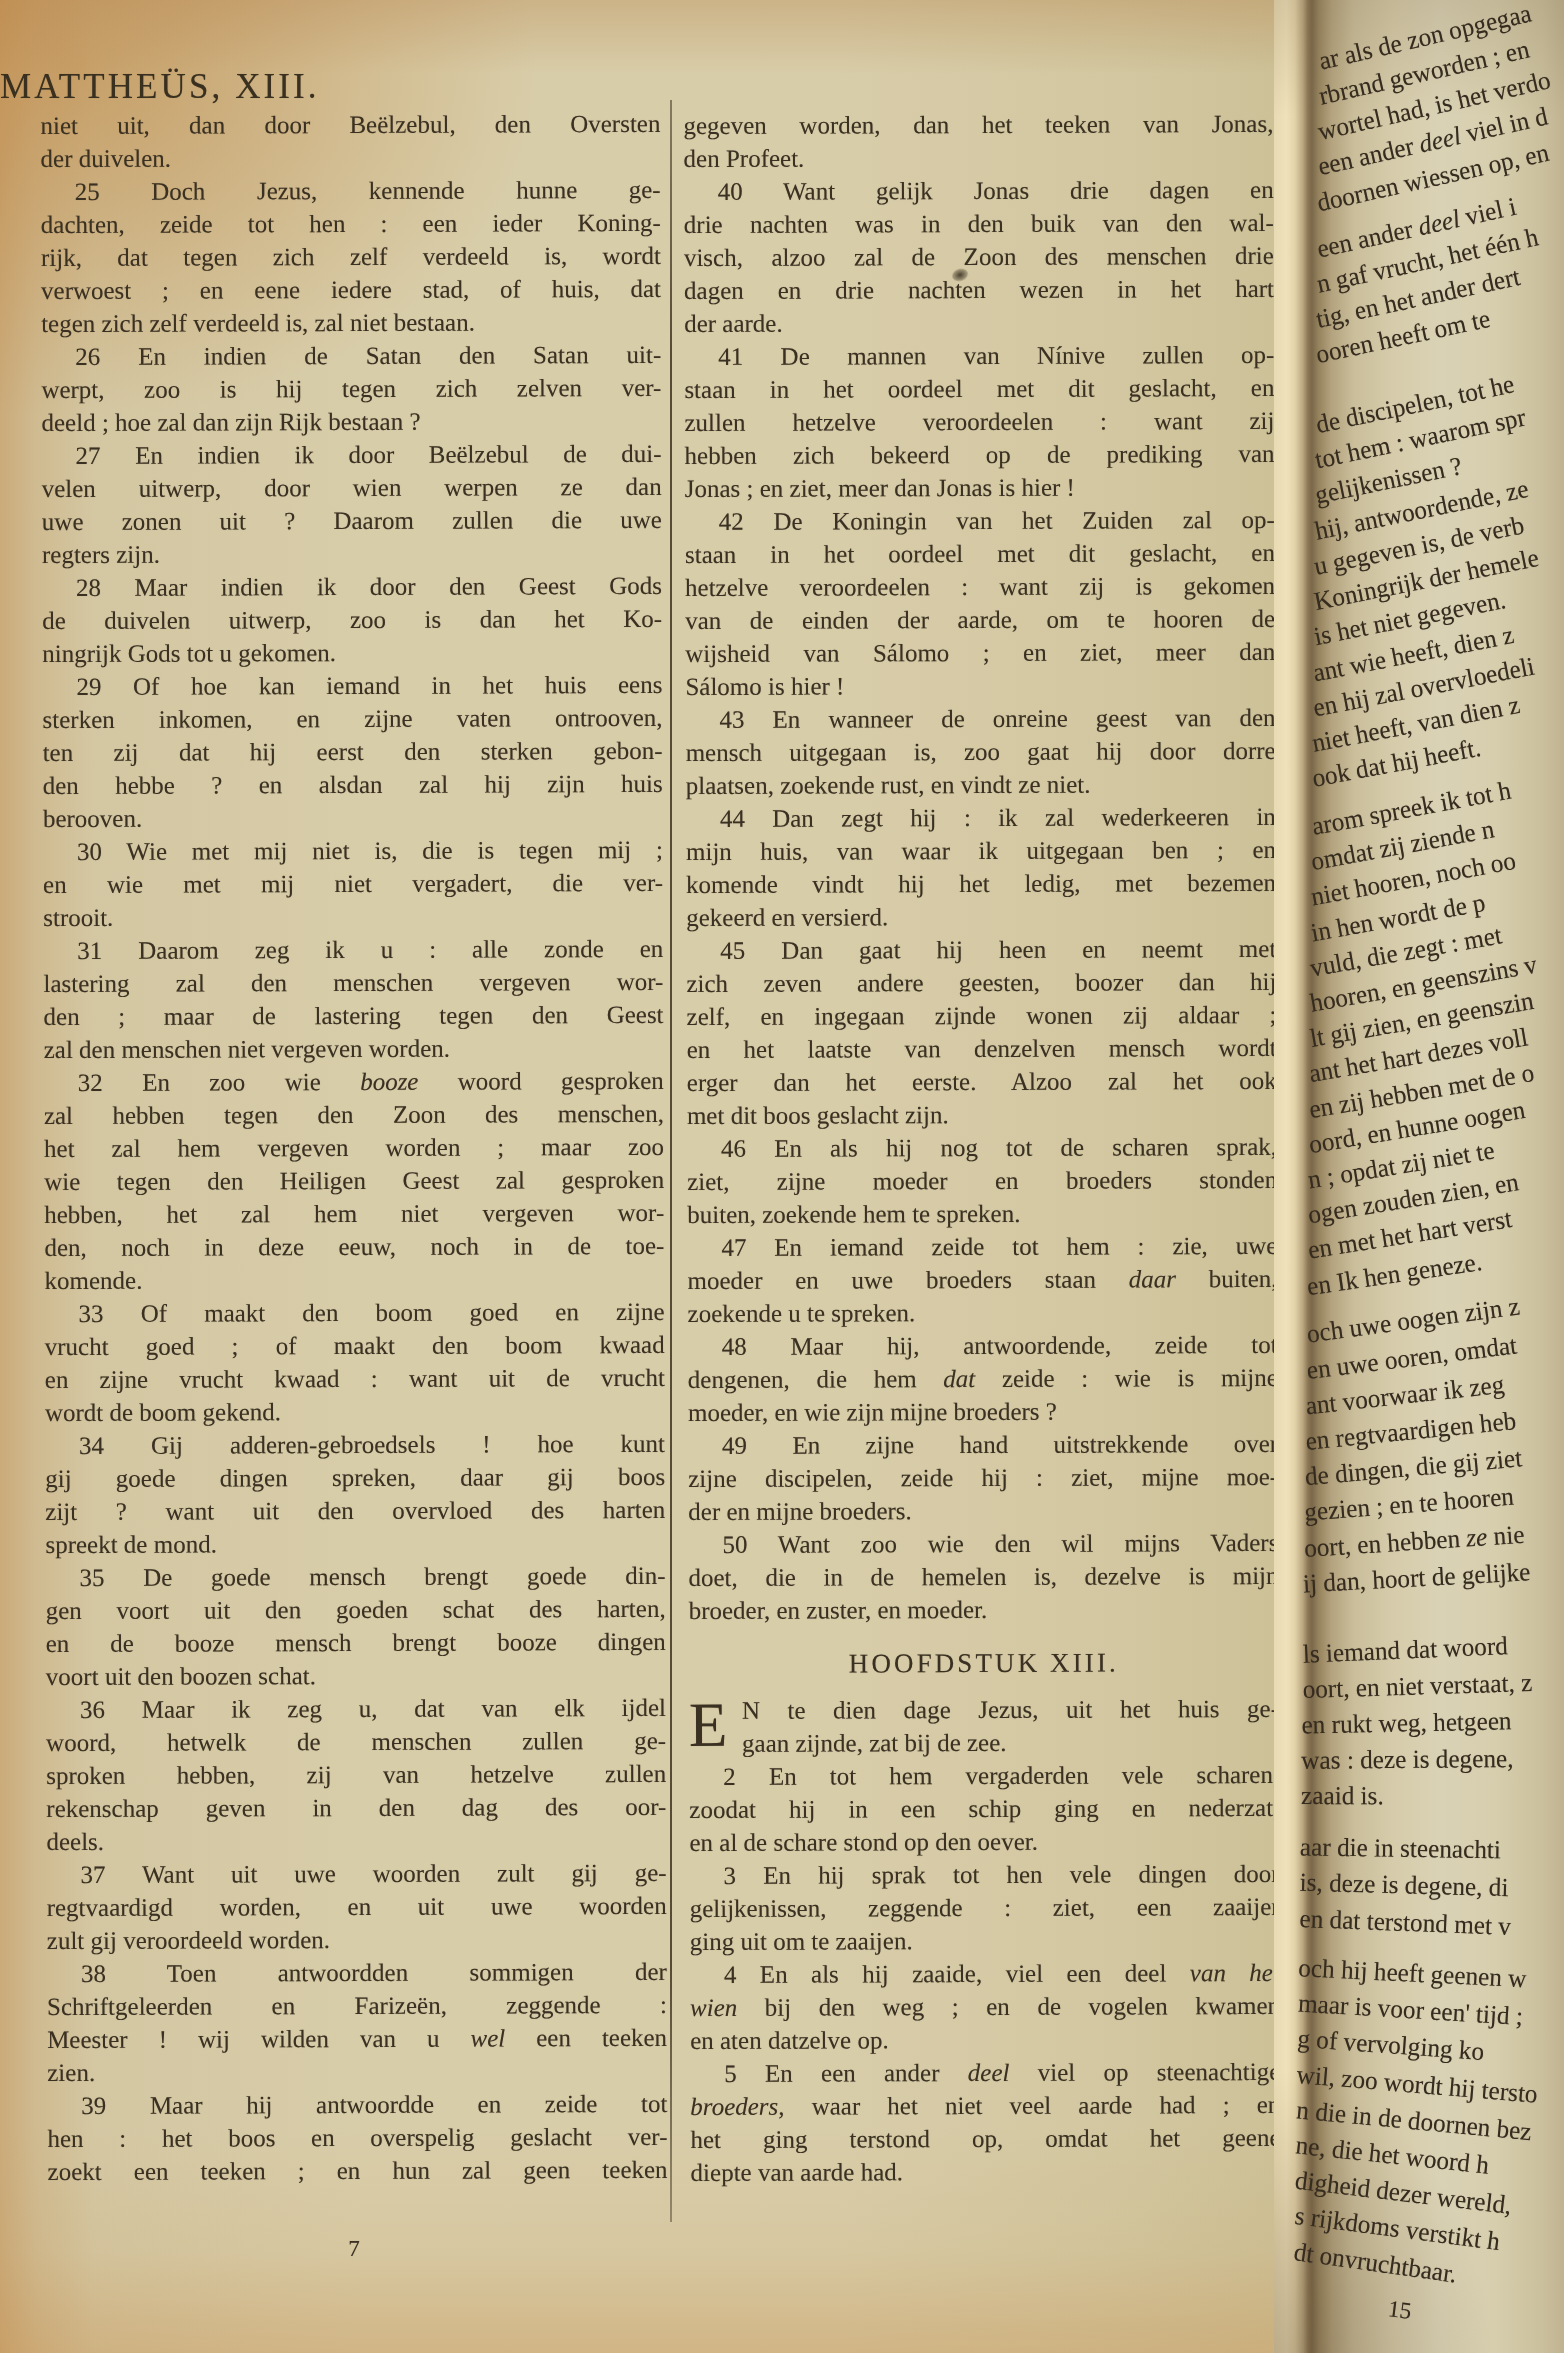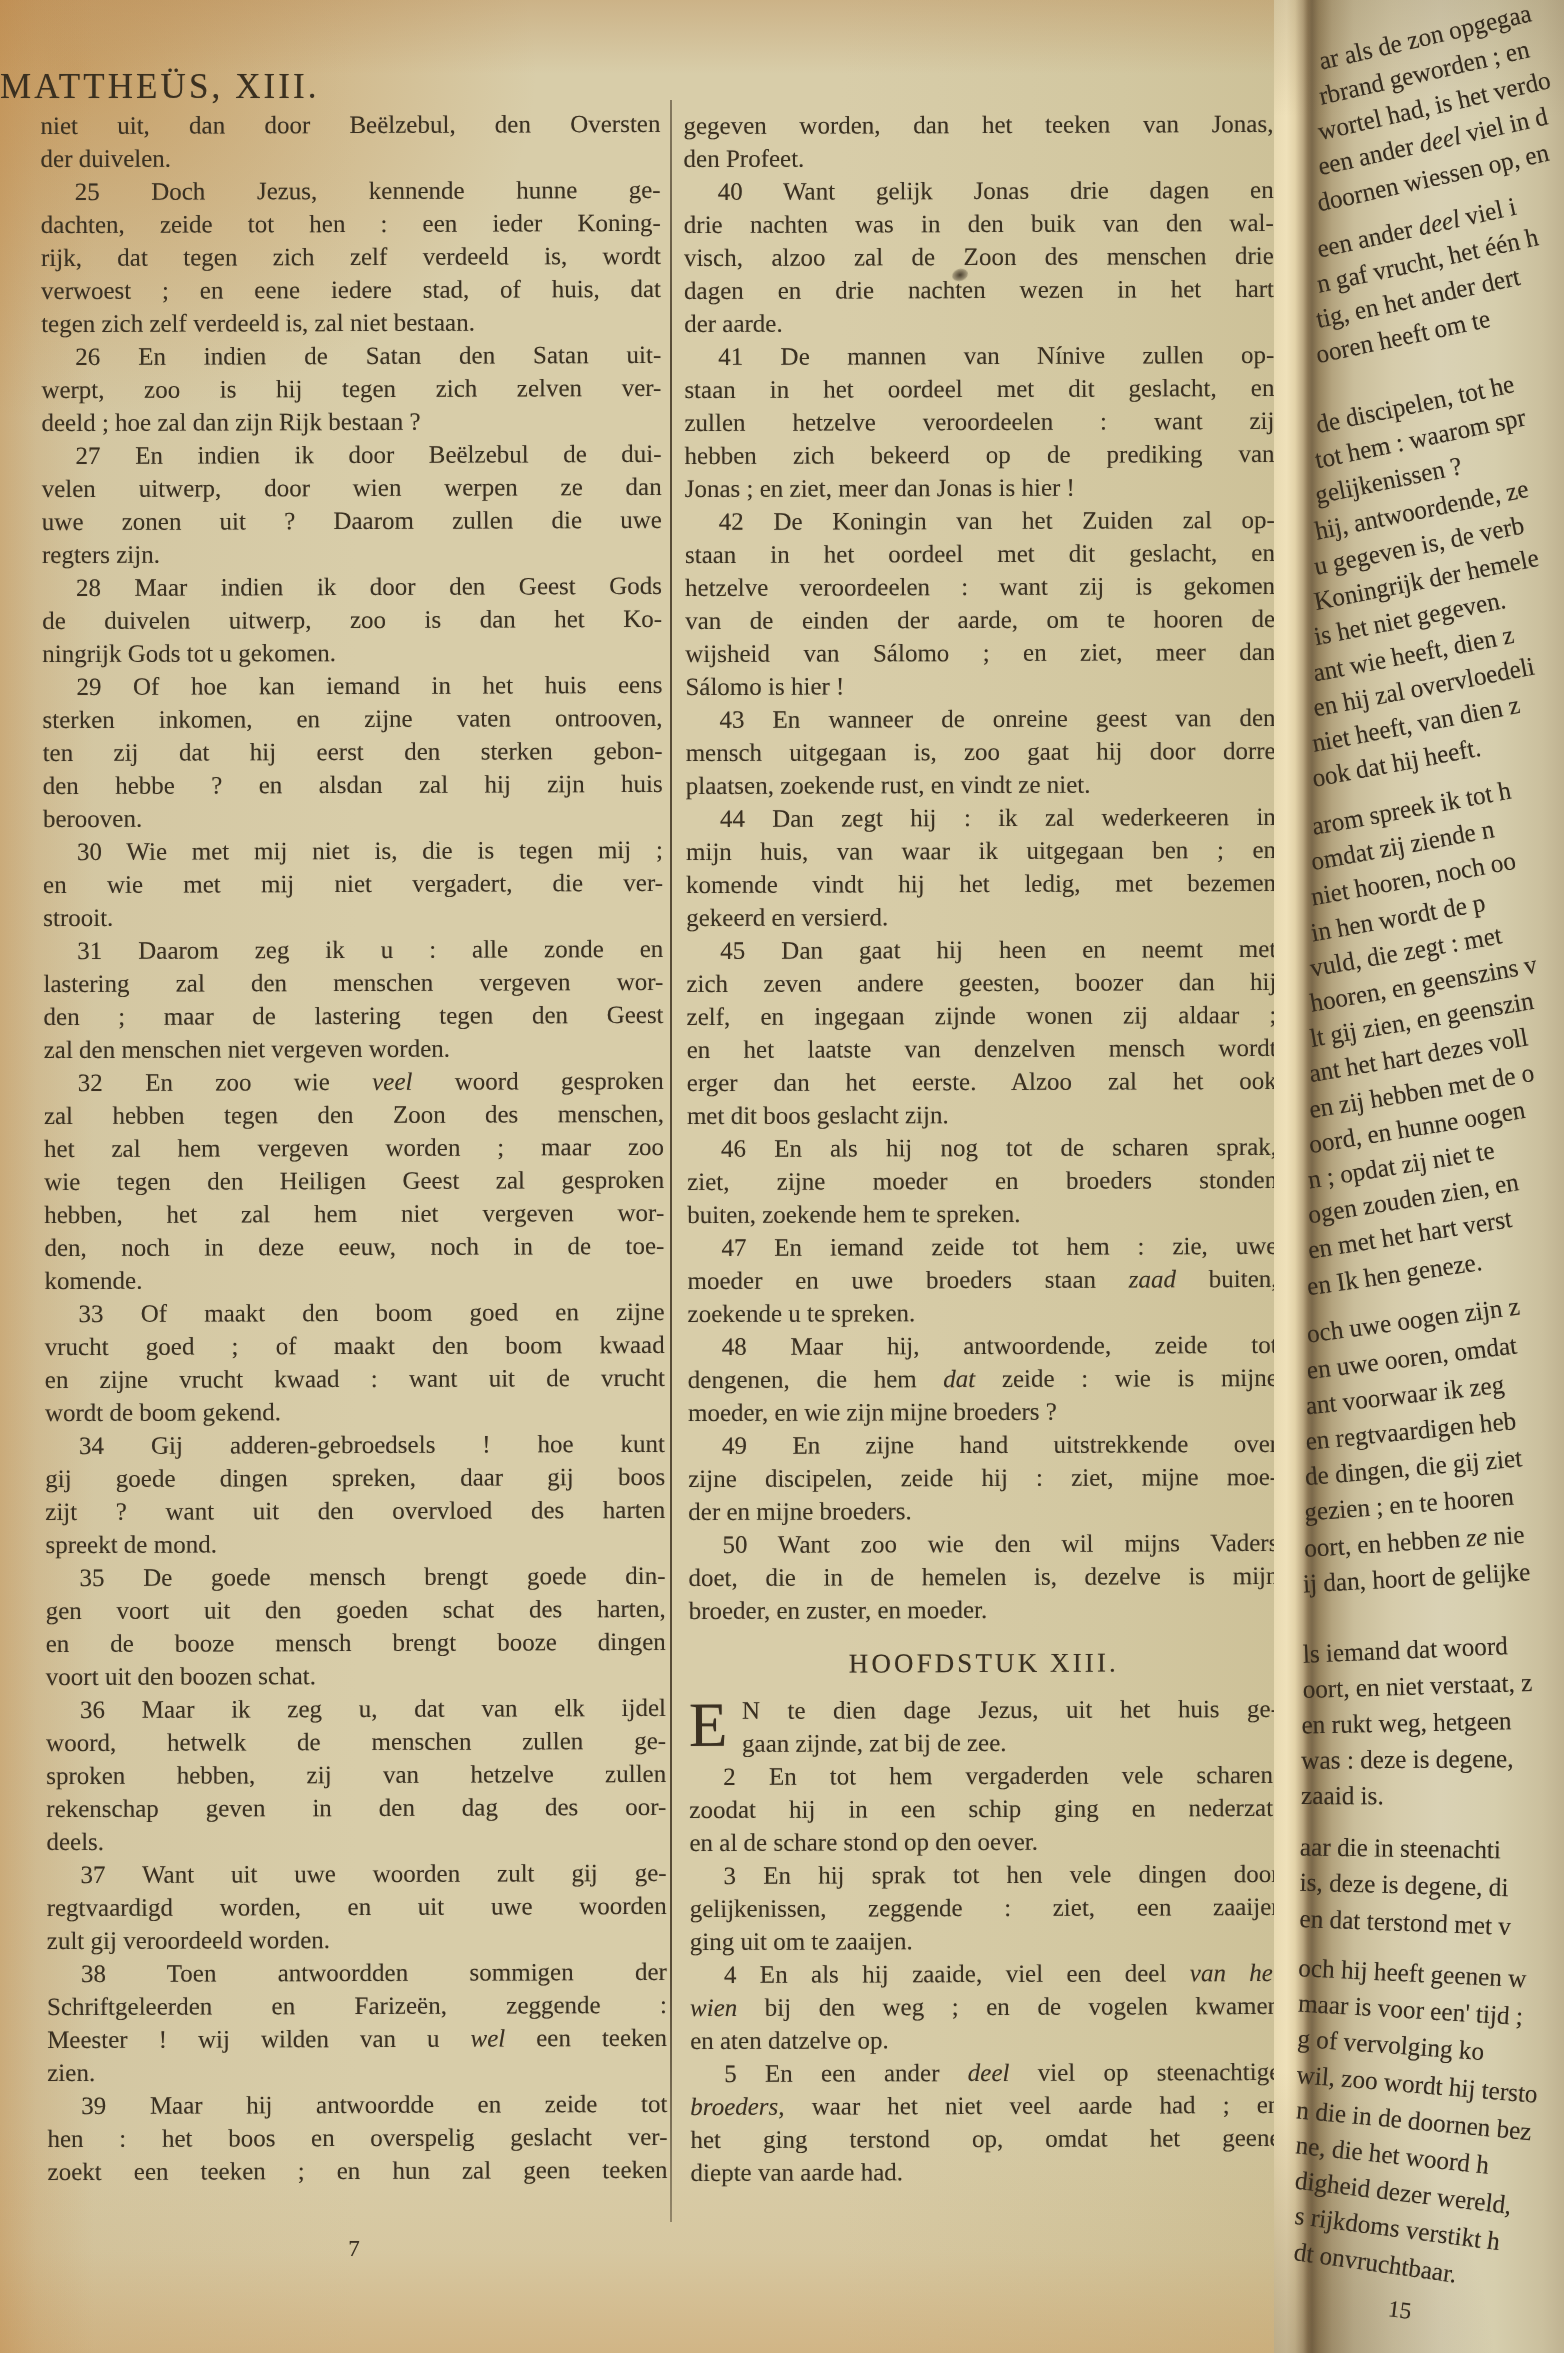--- a/index.html
+++ b/index.html
@@ -125,21 +125,21 @@
           <div class="ln">en wie met mij niet vergadert, die ver-</div>
           <div class="ln last">strooit.</div>
         </div>
         <div class="para">
           <div class="ln ind">31 Daarom zeg ik u : alle zonde en</div>
           <div class="ln">lastering zal den menschen vergeven wor-</div>
           <div class="ln">den ; maar de lastering tegen den Geest</div>
           <div class="ln last">zal den menschen niet vergeven worden.</div>
         </div>
         <div class="para">
-          <div class="ln ind">32 En zoo wie <i>veel</i> woord gesproken</div>
+          <div class="ln ind">32 En zoo wie <i>booze</i> woord gesproken</div>
           <div class="ln">zal hebben tegen den Zoon des menschen,</div>
           <div class="ln">het zal hem vergeven worden ; maar zoo</div>
           <div class="ln">wie tegen den Heiligen Geest zal gesproken</div>
           <div class="ln">hebben, het zal hem niet vergeven wor-</div>
           <div class="ln">den, noch in deze eeuw, noch in de toe-</div>
           <div class="ln last">komende.</div>
         </div>
         <div class="para">
           <div class="ln ind">33 Of maakt den boom goed en zijne</div>
           <div class="ln">vrucht goed ; of maakt den boom kwaad</div>
@@ -229,21 +229,21 @@
           <div class="ln">erger dan het eerste. Alzoo zal het ook</div>
           <div class="ln last">met dit boos geslacht zijn.</div>
         </div>
         <div class="para">
           <div class="ln ind">46 En als hij nog tot de scharen sprak,</div>
           <div class="ln">ziet, zijne moeder en broeders stonden</div>
           <div class="ln last">buiten, zoekende hem te spreken.</div>
         </div>
         <div class="para">
           <div class="ln ind">47 En iemand zeide tot hem : zie, uwe</div>
-          <div class="ln">moeder en uwe broeders staan <i>zaad</i> buiten,</div>
+          <div class="ln">moeder en uwe broeders staan <i>daar</i> buiten,</div>
           <div class="ln last">zoekende u te spreken.</div>
         </div>
         <div class="para">
           <div class="ln ind">48 Maar hij, antwoordende, zeide tot</div>
           <div class="ln">dengenen, die hem <i>dat</i> zeide : wie is mijne</div>
           <div class="ln last">moeder, en wie zijn mijne broeders ?</div>
         </div>
         <div class="para">
           <div class="ln ind">49 En zijne hand uitstrekkende over</div>
           <div class="ln">zijne discipelen, zeide hij : ziet, mijne moe-</div>

